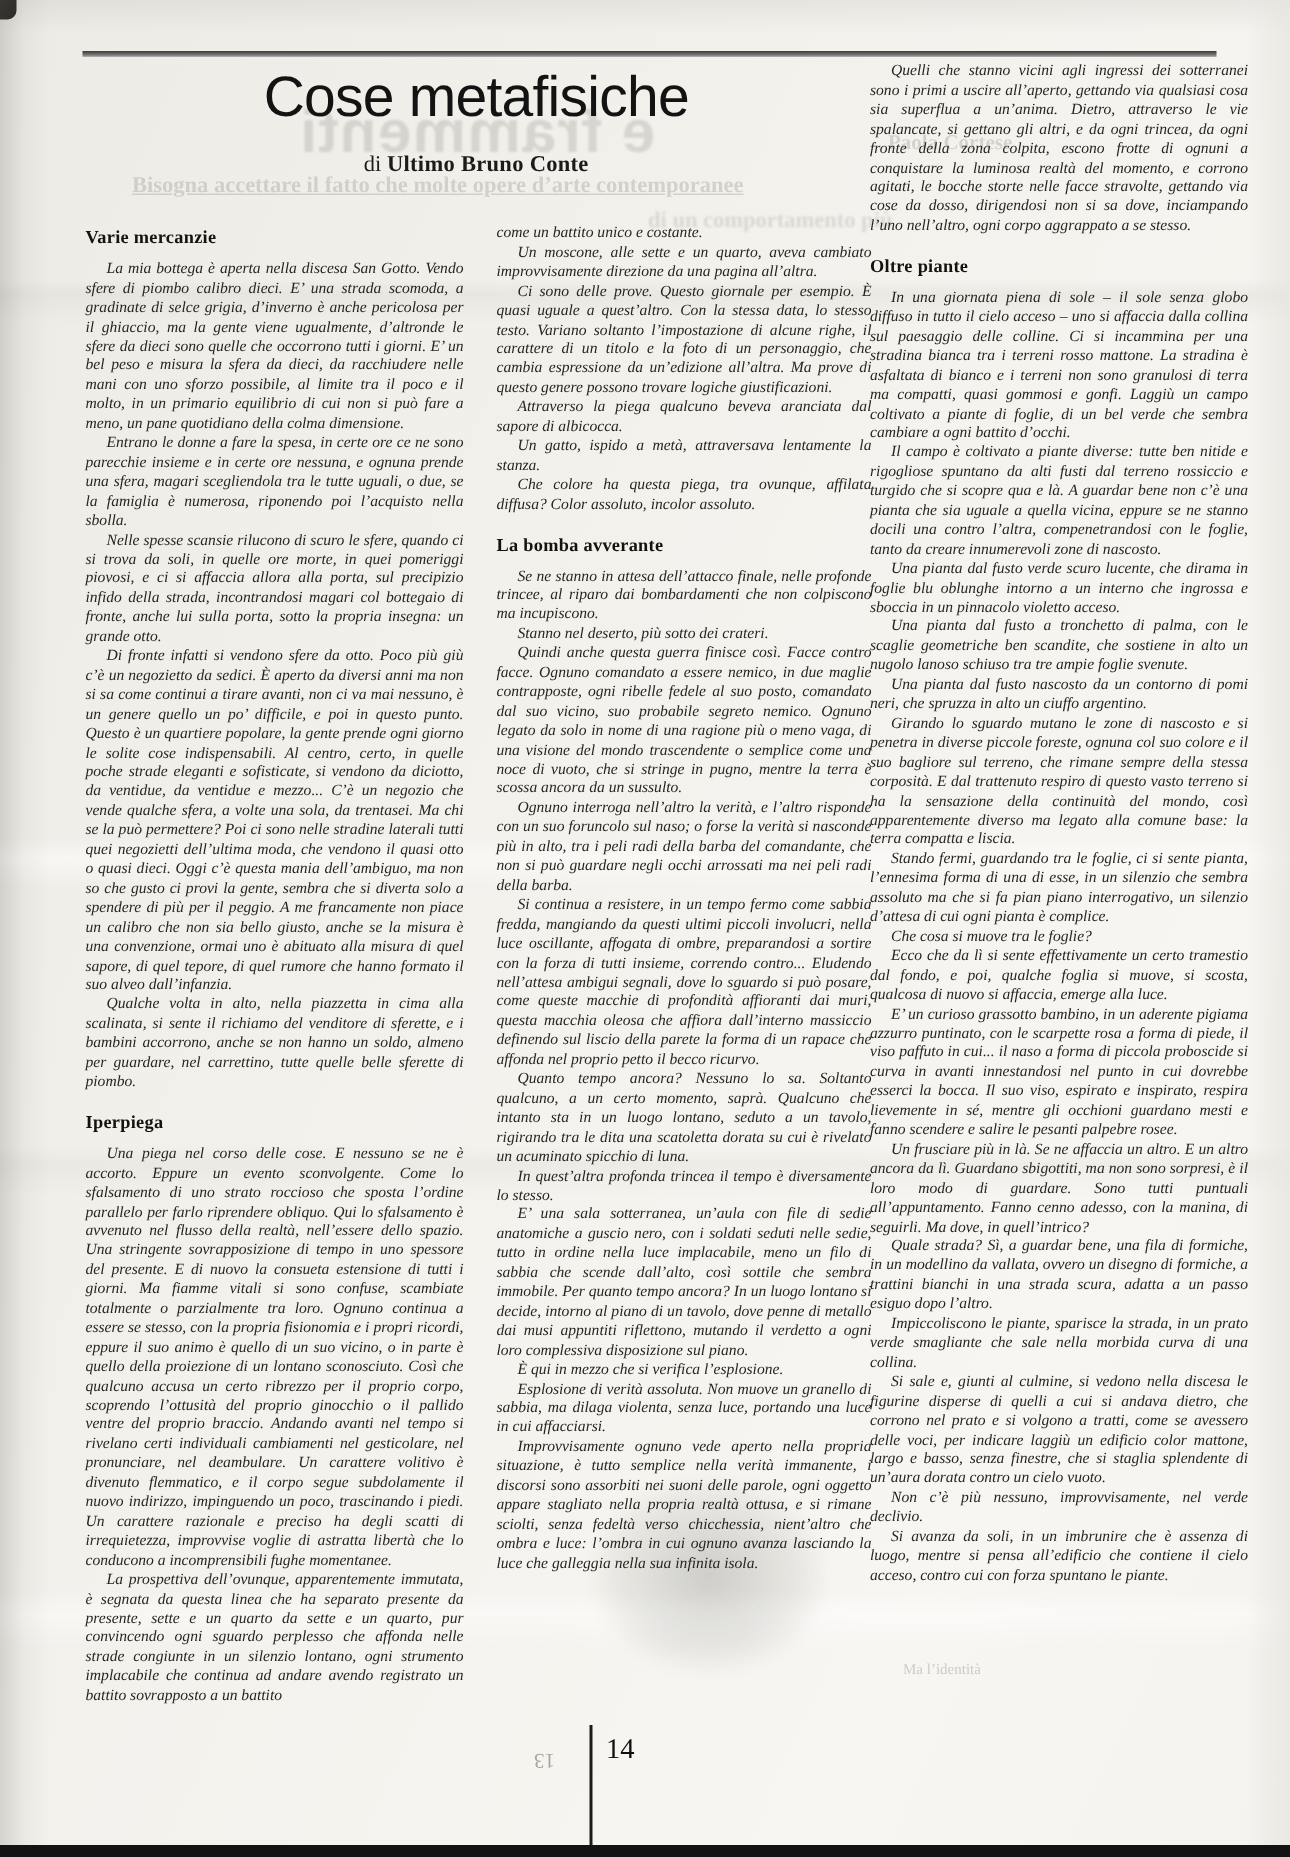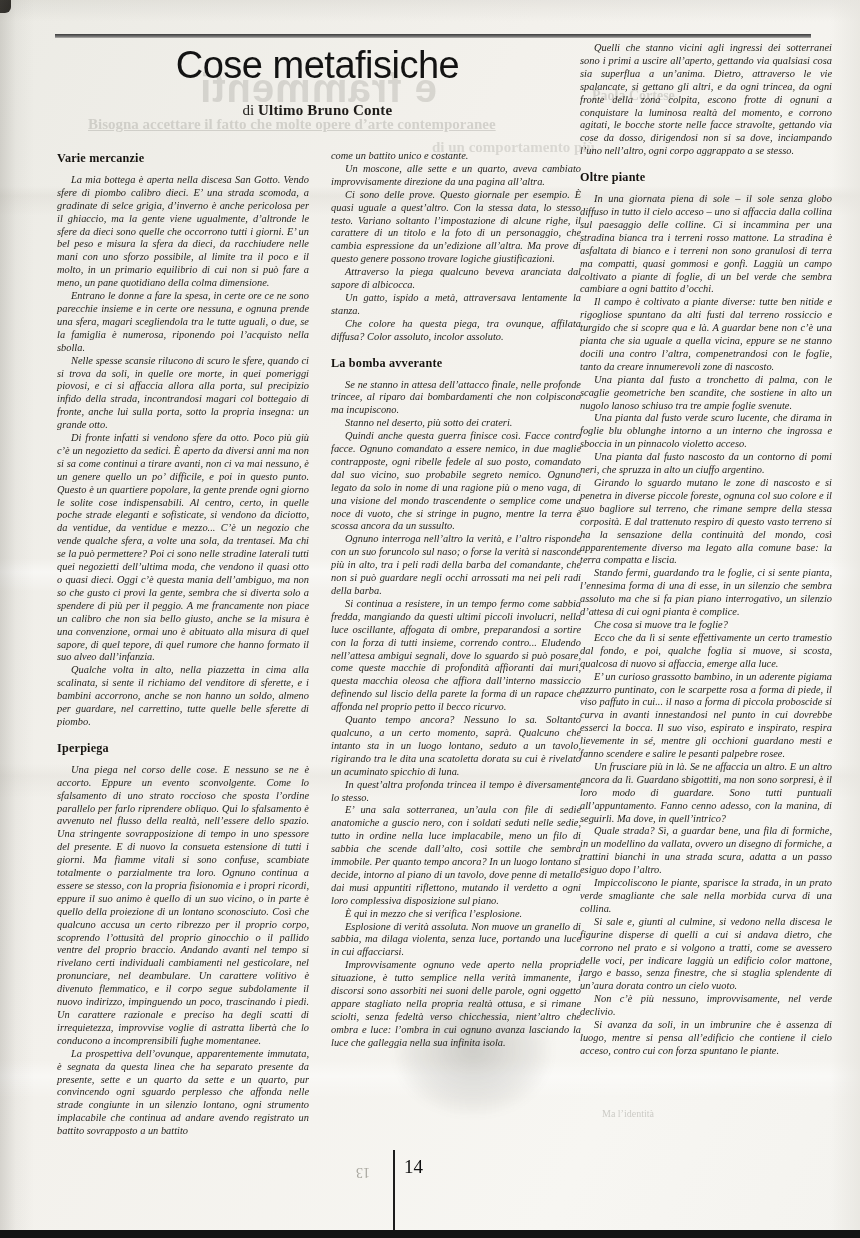--- a/index.html
+++ b/index.html
@@ -120,22 +120,22 @@
       <p class="para">E’ una sala sotterranea, un’aula con file di sedie anatomiche a guscio nero, con i soldati seduti nelle sedie, tutto in ordine nella luce implacabile, meno un filo di sabbia che scende dall’alto, così sottile che sembra immobile. Per quanto tempo ancora? In un luogo lontano si decide, intorno al piano di un tavolo, dove penne di metallo dai musi appuntiti riflettono, mutando il verdetto a ogni loro complessiva disposizione sul piano.</p>
       <p class="para">È qui in mezzo che si verifica l’esplosione.</p>
       <p class="para">Esplosione di verità assoluta. Non muove un granello di sabbia, ma dilaga violenta, senza luce, portando una luce in cui affacciarsi.</p>
       <p class="para">Improvvisamente ognuno vede aperto nella propria situazione, è tutto semplice nella verità immanente, i discorsi sono assorbiti nei suoni delle parole, ogni oggetto appare stagliato nella propria realtà ottusa, e si rimane sciolti, senza fedeltà verso chicchessia, nient’altro che ombra e luce: l’ombra in cui ognuno avanza lasciando la luce che galleggia nella sua infinita isola.</p>
     </section>
   <section class="col colbody" id="col3">
       <p class="para">Quelli che stanno vicini agli ingressi dei sotterranei sono i primi a uscire all’aperto, gettando via qualsiasi cosa sia superflua a un’anima. Dietro, attraverso le vie spalancate, si gettano gli altri, e da ogni trincea, da ogni fronte della zona colpita, escono frotte di ognuni a conquistare la luminosa realtà del momento, e corrono agitati, le bocche storte nelle facce stravolte, gettando via cose da dosso, dirigendosi non si sa dove, inciampando l’uno nell’altro, ogni corpo aggrappato a se stesso.</p>
       <h3 class="heading">Oltre piante</h3>
       <p class="para">In una giornata piena di sole – il sole senza globo diffuso in tutto il cielo acceso – uno si affaccia dalla collina sul paesaggio delle colline. Ci si incammina per una stradina bianca tra i terreni rosso mattone. La stradina è asfaltata di bianco e i terreni non sono granulosi di terra ma compatti, quasi gommosi e gonfi. Laggiù un campo coltivato a piante di foglie, di un bel verde che sembra cambiare a ogni battito d’occhi.</p>
       <p class="para">Il campo è coltivato a piante diverse: tutte ben nitide e rigogliose spuntano da alti fusti dal terreno rossiccio e turgido che si scopre qua e là. A guardar bene non c’è una pianta che sia uguale a quella vicina, eppure se ne stanno docili una contro l’altra, compenetrandosi con le foglie, tanto da creare innumerevoli zone di nascosto.</p>
+      <p class="para">Una pianta dal fusto verde scuro lucente, che dirama in foglie blu oblunghe intorno a un interno che ingrossa e sboccia in un pinnacolo violetto acceso.</p>
       <p class="para">Una pianta dal fusto a tronchetto di palma, con le scaglie geometriche ben scandite, che sostiene in alto un nugolo lanoso schiuso tra tre ampie foglie svenute.</p>
-      <p class="para">Una pianta dal fusto verde scuro lucente, che dirama in foglie blu oblunghe intorno a un interno che ingrossa e sboccia in un pinnacolo violetto acceso.</p>
       <p class="para">Una pianta dal fusto nascosto da un contorno di pomi neri, che spruzza in alto un ciuffo argentino.</p>
       <p class="para">Girando lo sguardo mutano le zone di nascosto e si penetra in diverse piccole foreste, ognuna col suo colore e il suo bagliore sul terreno, che rimane sempre della stessa corposità. E dal trattenuto respiro di questo vasto terreno si ha la sensazione della continuità del mondo, così apparentemente diverso ma legato alla comune base: la terra compatta e liscia.</p>
       <p class="para">Stando fermi, guardando tra le foglie, ci si sente pianta, l’ennesima forma di una di esse, in un silenzio che sembra assoluto ma che si fa pian piano interrogativo, un silenzio d’attesa di cui ogni pianta è complice.</p>
       <p class="para">Che cosa si muove tra le foglie?</p>
       <p class="para">Ecco che da lì si sente effettivamente un certo tramestio dal fondo, e poi, qualche foglia si muove, si scosta, qualcosa di nuovo si affaccia, emerge alla luce.</p>
       <p class="para">E’ un curioso grassotto bambino, in un aderente pigiama azzurro puntinato, con le scarpette rosa a forma di piede, il viso paffuto in cui... il naso a forma di piccola proboscide si curva in avanti innestandosi nel punto in cui dovrebbe esserci la bocca. Il suo viso, espirato e inspirato, respira lievemente in sé, mentre gli occhioni guardano mesti e fanno scendere e salire le pesanti palpebre rosee.</p>
       <p class="para">Un frusciare più in là. Se ne affaccia un altro. E un altro ancora da lì. Guardano sbigottiti, ma non sono sorpresi, è il loro modo di guardare. Sono tutti puntuali all’appuntamento. Fanno cenno adesso, con la manina, di seguirli. Ma dove, in quell’intrico?</p>
       <p class="para">Quale strada? Sì, a guardar bene, una fila di formiche, in un modellino da vallata, ovvero un disegno di formiche, a trattini bianchi in una strada scura, adatta a un passo esiguo dopo l’altro.</p>
       <p class="para">Impiccoliscono le piante, sparisce la strada, in un prato verde smagliante che sale nella morbida curva di una collina.</p>
       <p class="para">Si sale e, giunti al culmine, si vedono nella discesa le figurine disperse di quelli a cui si andava dietro, che corrono nel prato e si volgono a tratti, come se avessero delle voci, per indicare laggiù un edificio color mattone, largo e basso, senza finestre, che si staglia splendente di un’aura dorata contro un cielo vuoto.</p>

